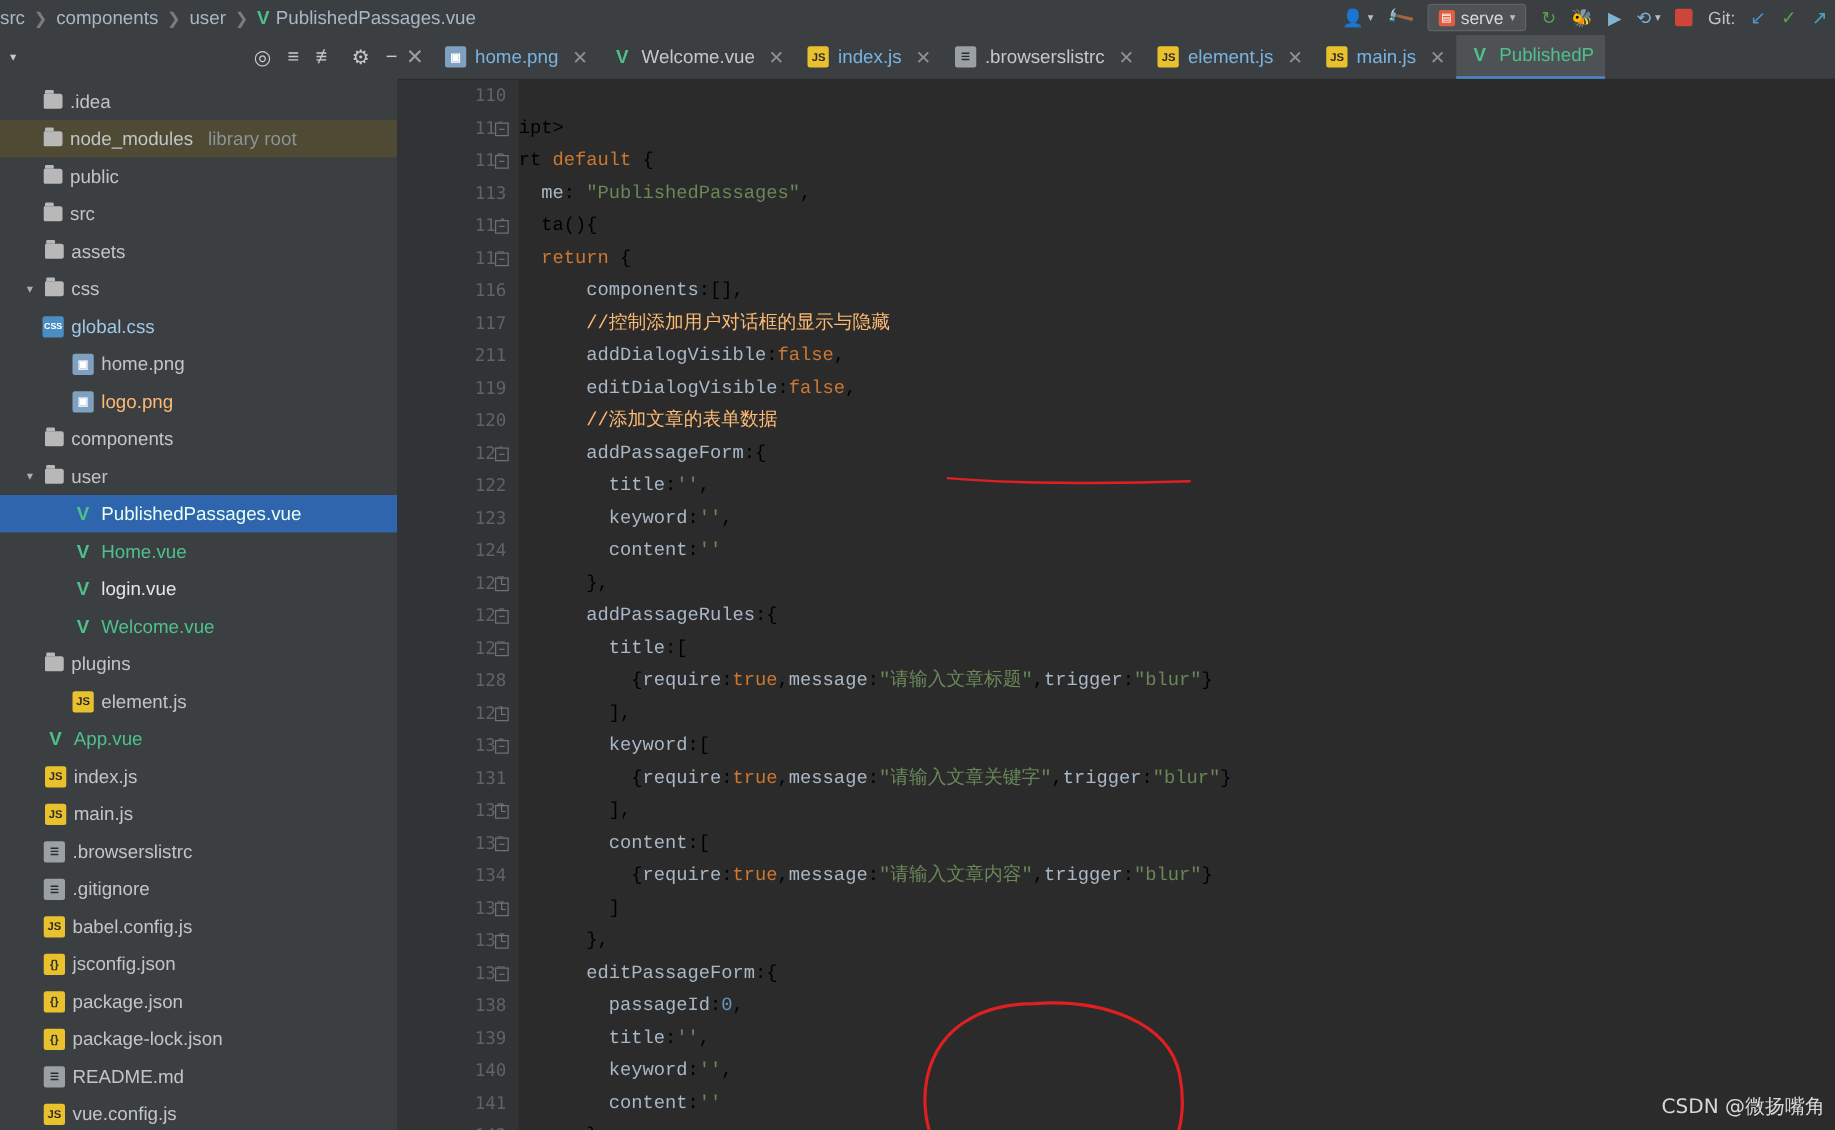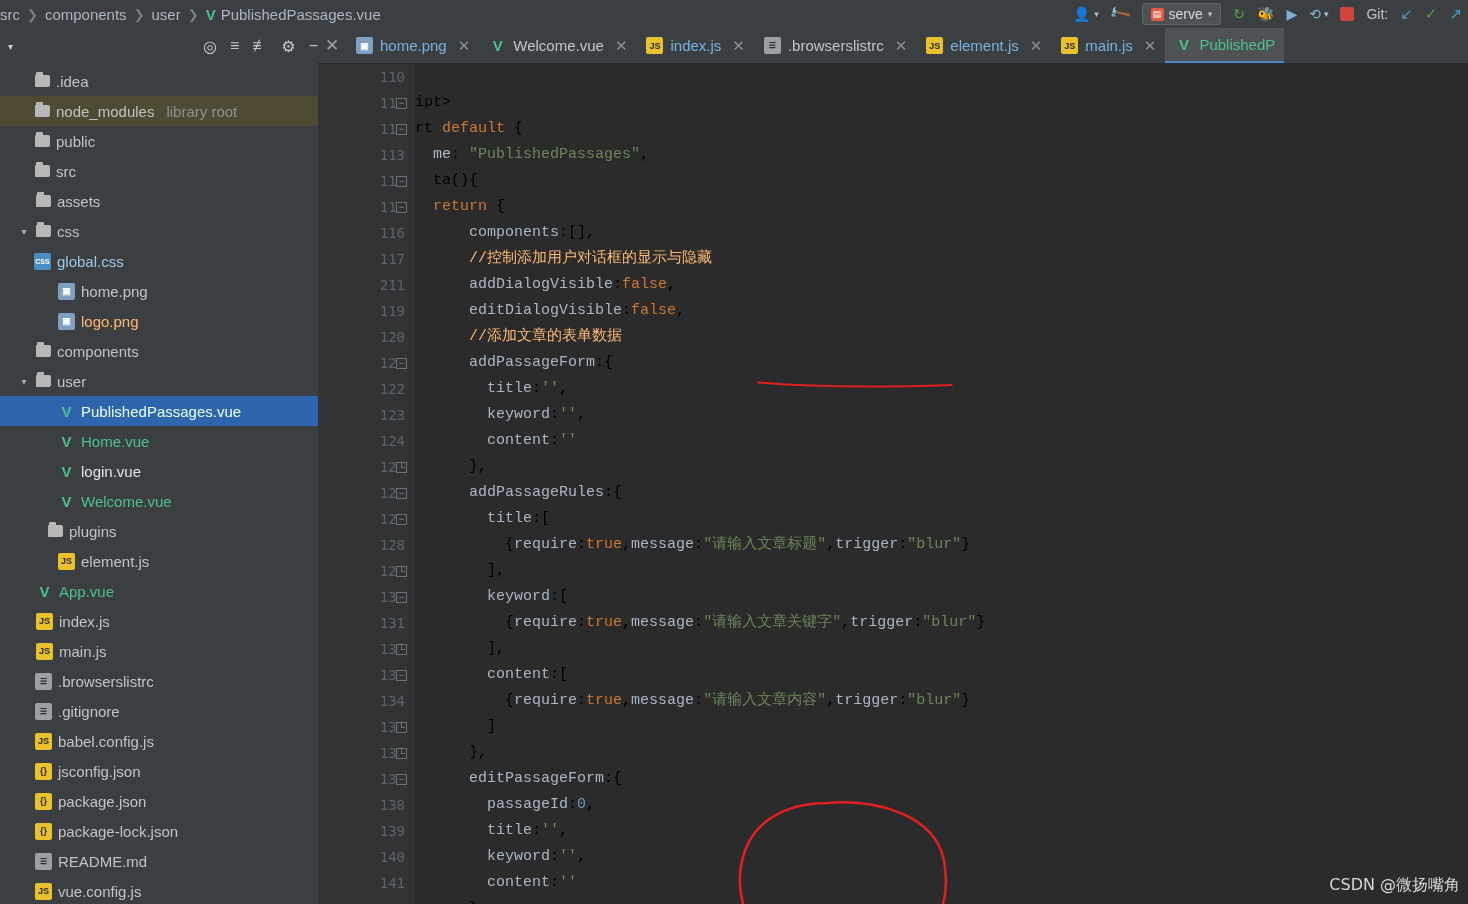--- a/index.html
+++ b/index.html
@@ -373,21 +373,21 @@
           </span>
           <span class="rowlabel" style="color: #e5e5e5;">login.vue</span>
         </div>
         <div class="row" style="padding-left: 40px;">
           <span class="twisty"></span>
           <span style="display: inline-flex;">
             <span class="ico ico-vue">V</span>
           </span>
           <span class="rowlabel" style="color: rgb(79, 192, 141);">Welcome.vue</span>
         </div>
-        <div class="row" style="padding-left: 30px;">
+        <div class="row" style="padding-left: 18px;">
           <span class="twisty"></span>
           <span style="display: inline-flex;">
             <span class="folder"></span>
           </span>
           <span class="rowlabel" style="color: rgb(192, 197, 199);">plugins</span>
         </div>
         <div class="row" style="padding-left: 40px;">
           <span class="twisty"></span>
           <span style="display: inline-flex;">
             <span class="ico ico-js">JS</span>

